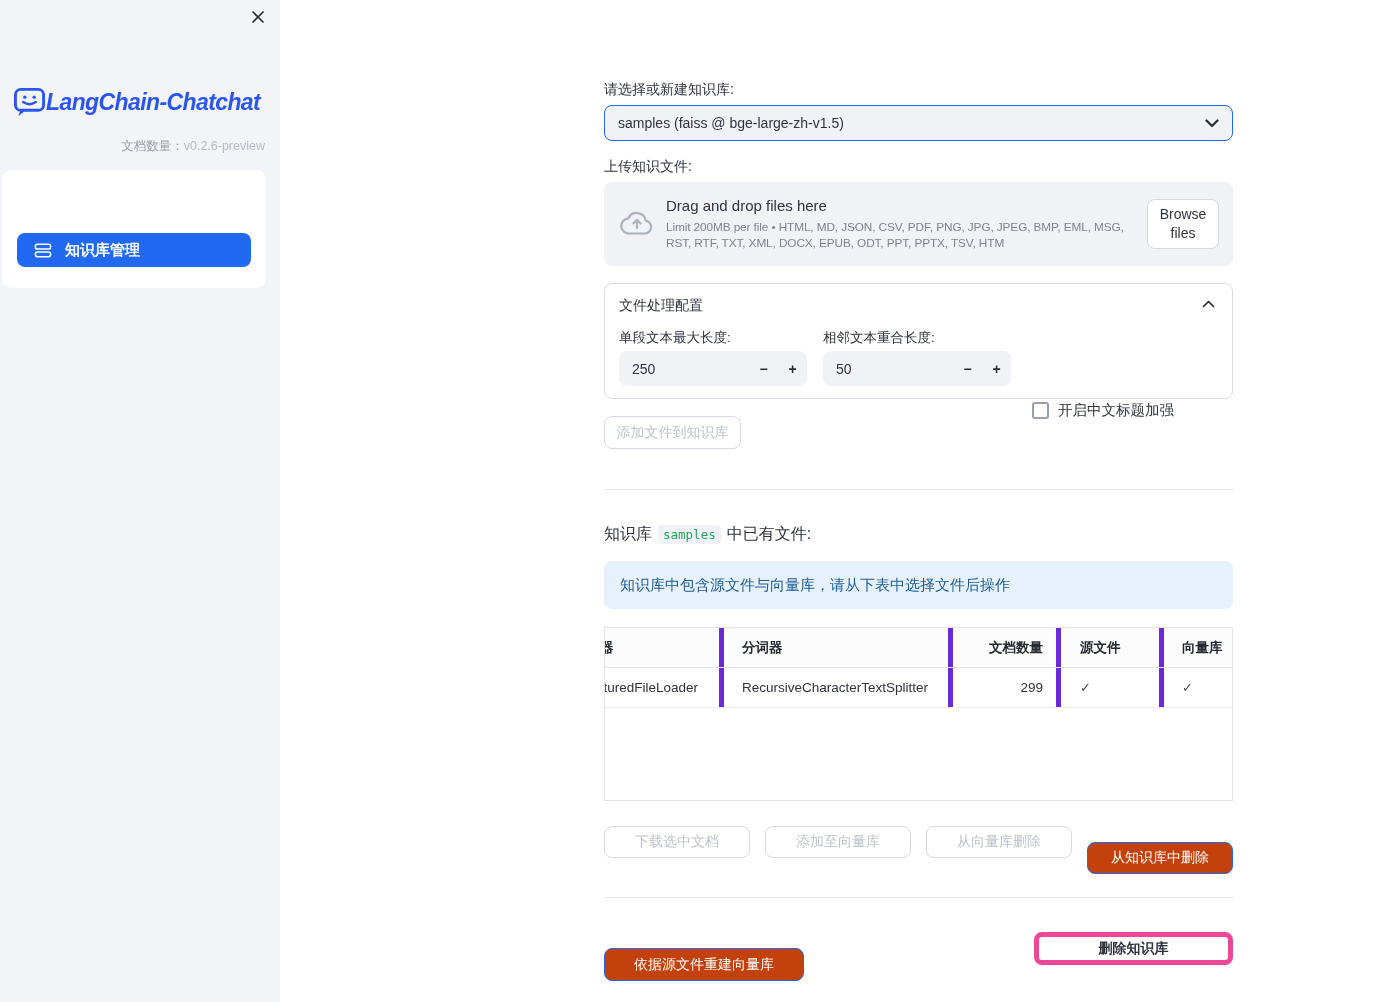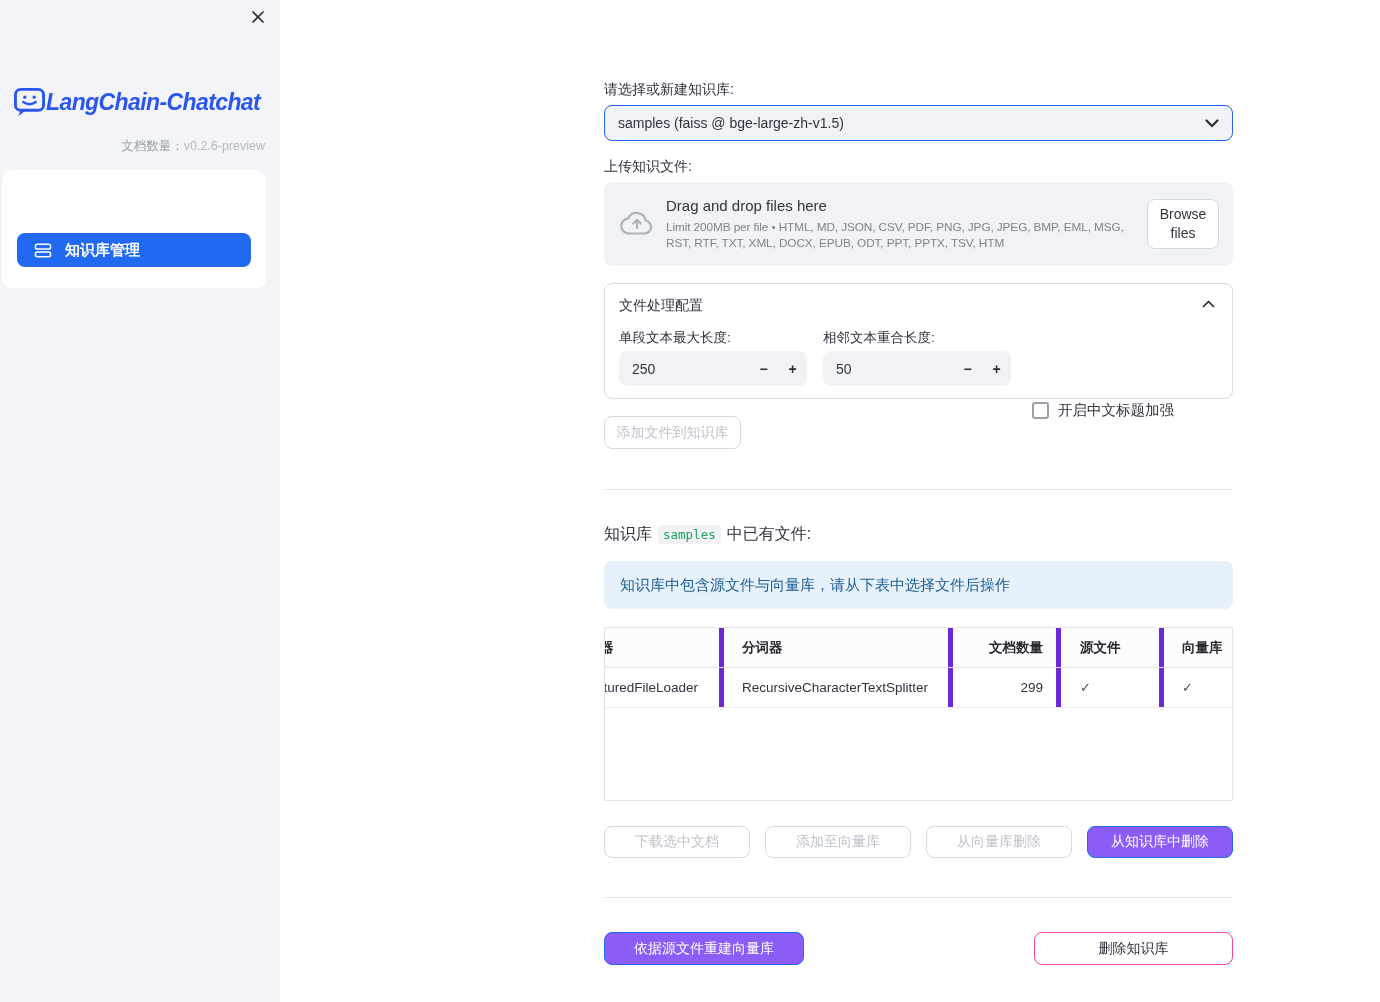--- a/index.html
+++ b/index.html
@@ -48,23 +48,23 @@
   .numinput { position:absolute; top:67px; width:188px; height:35px; background:#f0f2f6; border-radius:8px; display:flex; align-items:center; overflow:hidden; }
   .numinput .nval { flex:1; padding-left:13px; font-size:14px; }
   .step { width:29px; height:100%; display:flex; align-items:center; justify-content:center; font-size:14px; font-weight:bold; color:#2a2d33; }
   .ni1 { left:14px;justify-content:flex-end; } .ni2 { left:218px; }
   .checkbox-row { position:absolute; left:427px; top:73px; display:flex; align-items:center; gap:9px; cursor:pointer;margin-top:44px; }
   .cbox { width:17px; height:17px; border:2px solid #9aa0ac; border-radius:3px; background:#ffffff; }
   .cbox-label { font-size:14.5px; }
 
   
   .btn { display:flex; align-items:center; justify-content:center; border-radius:8px; font-size:14px; position:absolute; }
-  .btn.secondary { background:#ffffff; border:1px solid #ec4899; color:#31333f; }
+  .btn.secondary { background:#ffffff; border:5px solid #ec4899; color:#31333f;font-weight:bold; }
   .btn.disabled  { background:#ffffff; border:1px solid #d7dae0; color:#bfc3cb; cursor:default; }
-  .btn.primary   { background:#8b5cf6; border:1px solid #2169f0; color:#ffffff; }
+  .btn.primary   { background:#c2410c; border:1px solid #2169f0; color:#ffffff;margin-top:16px; }
   .add-btn { left:604px; top:416px; width:137px; height:33px; }
   .rb1 { left:604px;  top:826px; width:146px; height:32px; }
   .rb2 { left:765px;  top:826px; width:146px; height:32px; }
   .rb3 { left:926px;  top:826px; width:146px; height:32px; }
   .rb4 { left:1087px; top:826px; width:146px; height:32px; }
   .rebuild { left:604px;  top:932px; width:200px; height:33px; }
   .delkb   { left:1034px; top:932px; width:199px; height:33px; }
 
   
   .kbline { position:absolute; left:604px; top:524px; font-size:16px; display:flex; align-items:center; }

